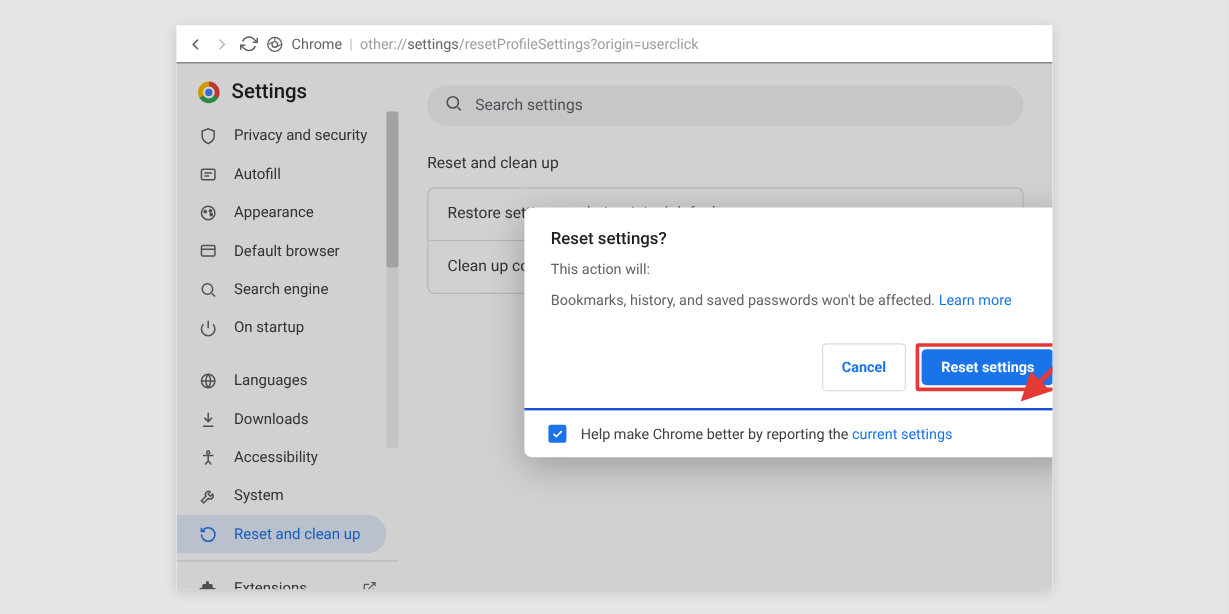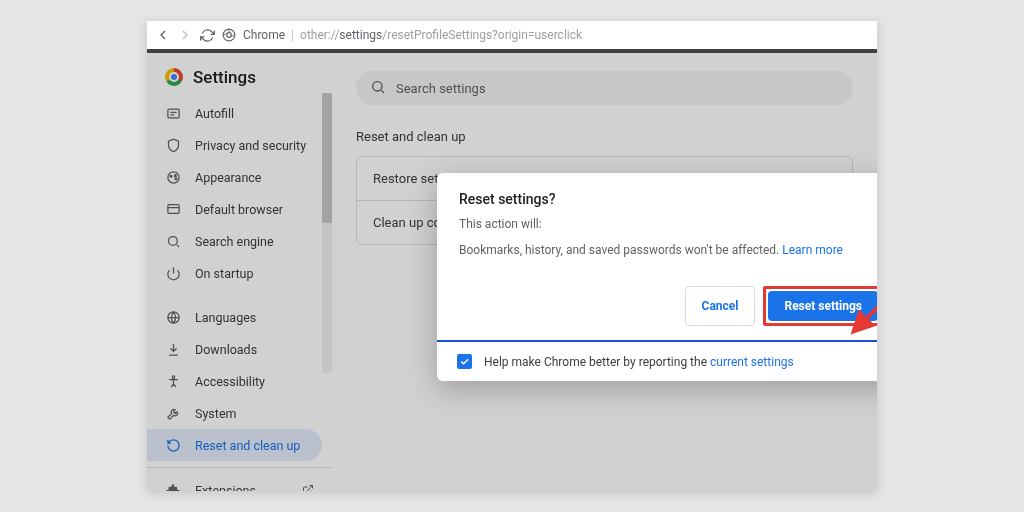--- a/index.html
+++ b/index.html
@@ -1,18 +1,18 @@
 <!DOCTYPE html>
 <html><head>
 <meta charset="utf-8">
 <style>
 * { margin: 0; padding: 0; box-sizing: border-box; font-family: -apple-system, BlinkMacSystemFont, "Segoe UI", Roboto, Arial, sans-serif; }
 body { background: #e5e5e5; display: flex; justify-content: center; align-items: center; height: 512px; width: 1024px; overflow: hidden; }
 .window { width: 730px; height: 470px; background: #fff; box-shadow: 0 2px 10px rgba(0,0,0,0.15); position: relative; overflow: hidden; }
-.toolbar { height: 32px; display: flex; align-items: center; padding: 0 8px; gap: 6px; border-bottom: 4px solid #404040; }
+.toolbar { height: 32px; display: flex; align-items: center; padding: 0 8px; gap: 6px; border-bottom: 1px solid #404040; }
 .tb-icon { width: 16px; height: 16px; display: flex; align-items: center; justify-content: center; color: #5f6368; cursor: pointer; }
 .tb-icon.disabled { color: #bdbdbd; }
 .addr { display: flex; align-items: center; gap: 6px; font-size: 12px; color: #5f6368; }
 .addr .chrome-label { color: #5f6368; }
 .addr .sep { color: #c0c0c0; }
 .addr .url { color: #9e9e9e; }
 .addr .url .bold { color: #5f6368; }
 .body { position: relative; height: calc(100% - 32px); }
 .dimmer { position: absolute; inset: 0; background: rgba(0,0,0,0.18); z-index: 5; }
 .content { display: flex; height: 100%; }
@@ -93,34 +93,34 @@
   <div class="body">
     <div class="content">
       <aside class="sidebar">
         <div class="app-title">
           <div class="chrome-logo"></div>
           <h1>Settings</h1>
         </div>
         <ul class="nav">
           <li>
               <span class="nav-icon">
+                <svg viewBox="0 0 24 24" width="15" height="15" fill="none" stroke="currentColor" stroke-width="2">
+                  <path d="M12 22s8-4 8-10V5l-8-3-8 3v7c0 6 8 10 8 10z"></path>
+                </svg>
+              </span>
+              <span>Privacy and security</span>
+            </li>
+          <li>
+              <span class="nav-icon">
                 <svg viewBox="0 0 24 24" width="15" height="15" fill="currentColor">
                   <rect x="3" y="5" width="18" height="14" rx="2" fill="none" stroke="currentColor" stroke-width="2"></rect>
                   <path d="M7 10h10M7 14h6" stroke="currentColor" stroke-width="2"></path>
                 </svg>
               </span>
               <span>Autofill</span>
-            </li>
-          <li>
-              <span class="nav-icon">
-                <svg viewBox="0 0 24 24" width="15" height="15" fill="none" stroke="currentColor" stroke-width="2">
-                  <path d="M12 22s8-4 8-10V5l-8-3-8 3v7c0 6 8 10 8 10z"></path>
-                </svg>
-              </span>
-              <span>Privacy and security</span>
             </li>
           <li>
               <span class="nav-icon">
                 <svg viewBox="0 0 24 24" width="15" height="15" fill="none" stroke="currentColor" stroke-width="2">
                   <circle cx="12" cy="12" r="9"></circle>
                   <circle cx="8" cy="10" r="1.5" fill="currentColor"></circle>
                   <circle cx="15" cy="9" r="1.5" fill="currentColor"></circle>
                   <circle cx="16" cy="14" r="1.5" fill="currentColor"></circle>
                 </svg>
               </span>

